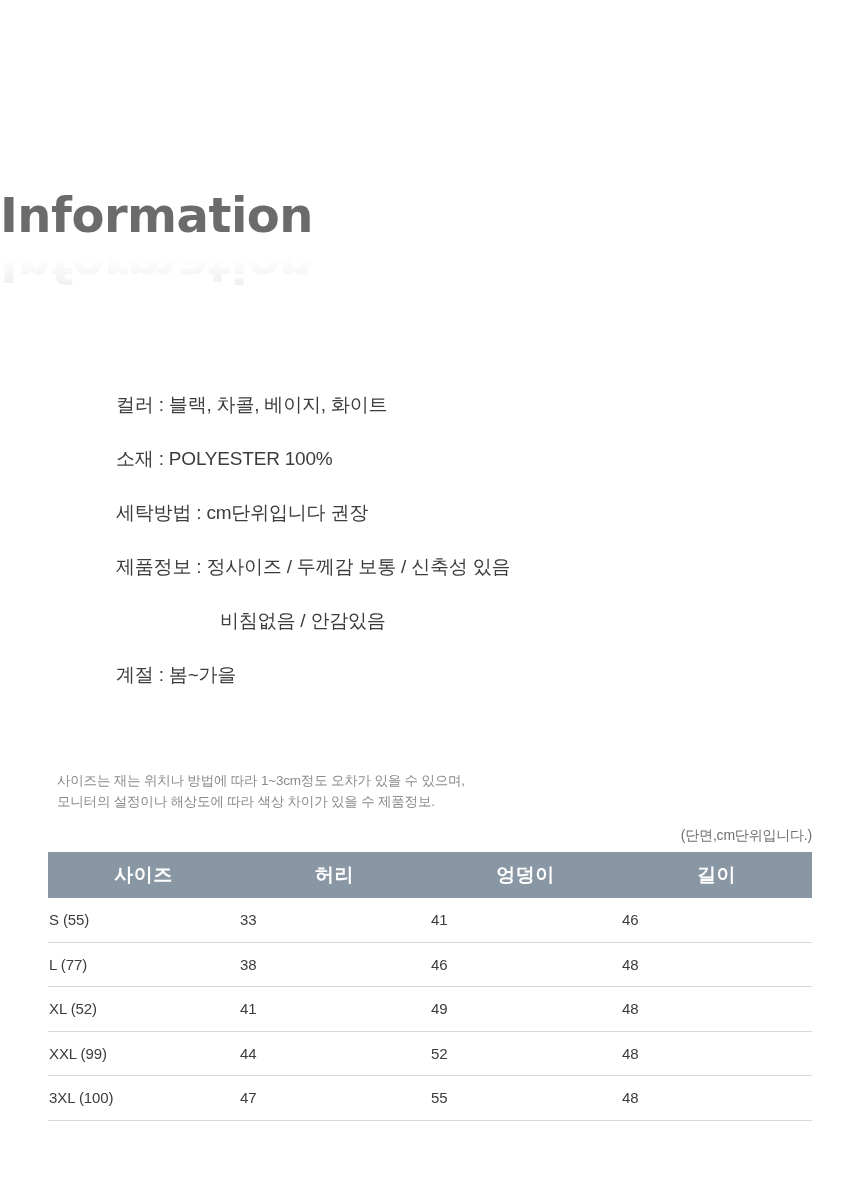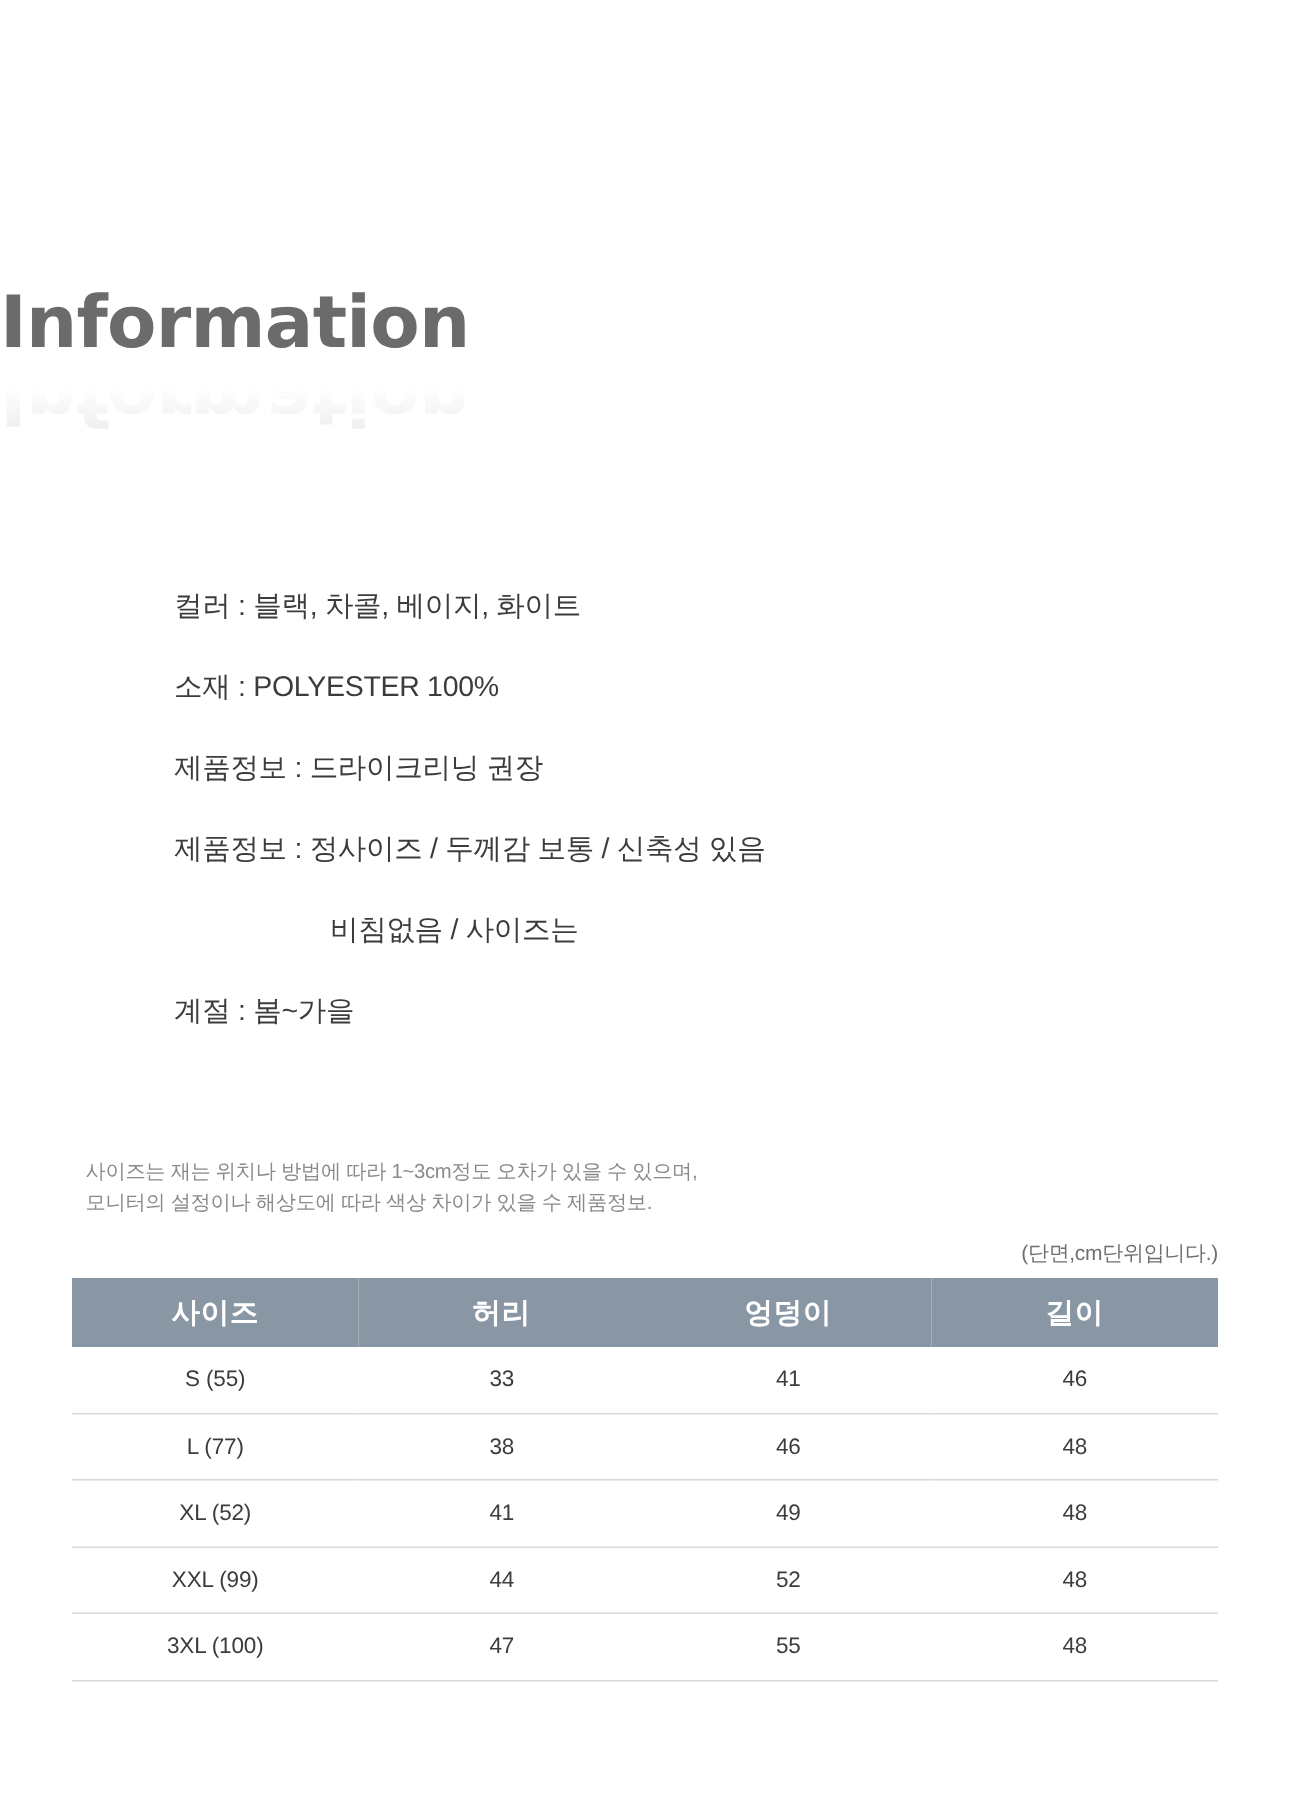--- a/index.html
+++ b/index.html
@@ -105,44 +105,43 @@
     color: #ffffff;
     font-size: 19px;
     font-weight: bold;
     height: 44px;
     letter-spacing: 0.5px;
     border: none;
     margin-top: 43px;
   }
   table.size-table tbody td {
     height: 41.5px;
-    text-align: center;
     font-size: 15px;
     color: #3c3c3c;
     border-bottom: 1px solid #d8d8d8;
     letter-spacing: -0.1px;
   }
   table.size-table tbody tr:first-child td {
     border-top: none;
   }
 </style>
 </head>
 <body>
 
 <div class="title-block">
   <div class="title-main">Information</div>
   <div class="title-reflection">Information</div>
 </div>
 
 <div class="info-list">
   <div class="info-row">컬러 : 블랙, 차콜, 베이지, 화이트</div>
   <div class="info-row">소재 : POLYESTER 100%</div>
-  <div class="info-row">제품정보 : 드라이크리닝 권장</div>
+  <div class="info-row">세탁방법 : cm단위입니다 권장</div>
   <div class="info-row">제품정보 : 정사이즈 / 두께감 보통 / 신축성 있음</div>
-  <div class="info-row indent">비침없음 / 사이즈는</div>
+  <div class="info-row indent">비침없음 / 안감있음</div>
   <div class="info-row">계절 : 봄~가을</div>
 </div>
 
 <div class="notice">
   <div>사이즈는 재는 위치나 방법에 따라 1~3cm정도 오차가 있을 수 있으며,</div>
   <div>모니터의 설정이나 해상도에 따라 색상 차이가 있을 수 제품정보.</div>
 </div>
 
 <div class="unit-note">(단면,cm단위입니다.)</div>
 

